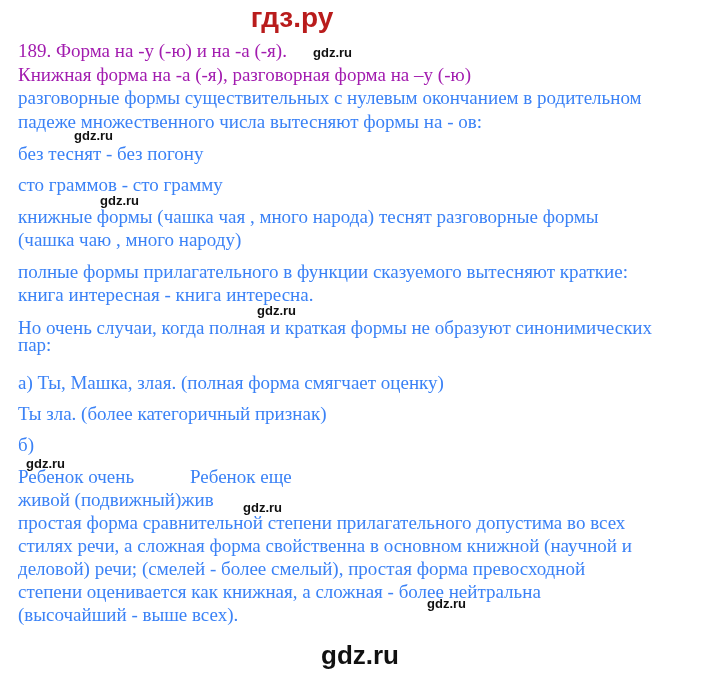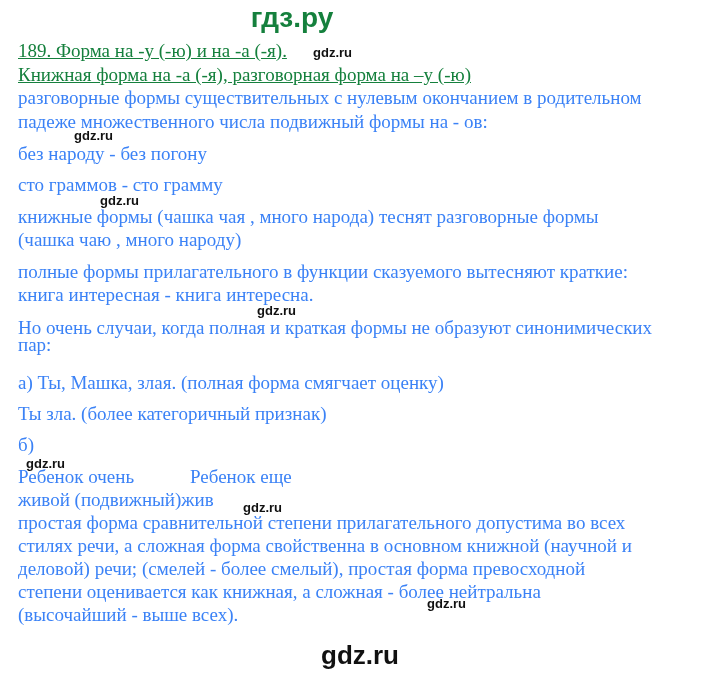--- a/index.html
+++ b/index.html
@@ -16,21 +16,21 @@
     }
     .header-logo {
       position: absolute;
       top: 0;
       left: 0;
       width: 584px;
       text-align: center;
       font-family: "Liberation Sans", sans-serif;
       font-weight: bold;
       font-size: 28px;
-      color: #15803d;
+      color: #b91c1c;
       top: 2px;
     }
     .footer-logo {
       position: absolute;
       left: 0;
       width: 720px;
       text-align: center;
       top: 640px;
       font-family: "Liberation Sans", sans-serif;
       font-weight: bold;
@@ -38,42 +38,42 @@
       color: #111;
     }
     .line {
       position: absolute;
       left: 18px;
       font-size: 19px;
       line-height: 22px;
       white-space: nowrap;
       color: #3b82f6;
     }
-    .line.dark { color: #15803d; text-decoration: underline; }
+    .line.dark { color: #a21caf; }
     .wm {
       position: absolute;
       font-family: "Liberation Sans", sans-serif;
       font-weight: bold;
       font-size: 13px;
       color: #111;
       line-height: 14px;
     }
   </style>
 </head>
 <body>
 
 <div class="header-logo">гдз.ру</div>
 
 <div class="line dark" style="top:40px">189. Форма на -у (-ю) и на -а (-я).</div>
 <div class="wm" style="left:313px;top:46px">gdz.ru</div>
 <div class="line dark" style="top:64px">Книжная форма на -а (-я), разговорная форма на –у (-ю)</div>
 <div class="line" style="top:87px">разговорные формы существительных с нулевым окончанием в родительном</div>
-<div class="line" style="top:111px">падеже множественного числа подвижный формы на - ов:</div>
+<div class="line" style="top:111px">падеже множественного числа вытесняют формы на - ов:</div>
 <div class="wm" style="left:74px;top:129px">gdz.ru</div>
-<div class="line" style="top:143px">без народу - без погону</div>
+<div class="line" style="top:143px">без теснят - без погону</div>
 <div class="line" style="top:174px">сто граммов - сто грамму</div>
 <div class="wm" style="left:100px;top:194px">gdz.ru</div>
 <div class="line" style="top:206px">книжные формы (чашка чая , много народа) теснят разговорные формы</div>
 <div class="line" style="top:229px">(чашка чаю , много народу)</div>
 <div class="line" style="top:261px">полные формы прилагательного в функции сказуемого вытесняют краткие:</div>
 <div class="line" style="top:284px">книга интересная - книга интересна.</div>
 <div class="wm" style="left:257px;top:304px">gdz.ru</div>
 <div class="line" style="top:317px">Но очень случаи, когда полная и краткая формы не образуют синонимических</div>
 <div class="line" style="top:334px">пар:</div>
 <div class="line" style="top:372px">а) Ты, Машка, злая. (полная форма смягчает оценку)</div>

